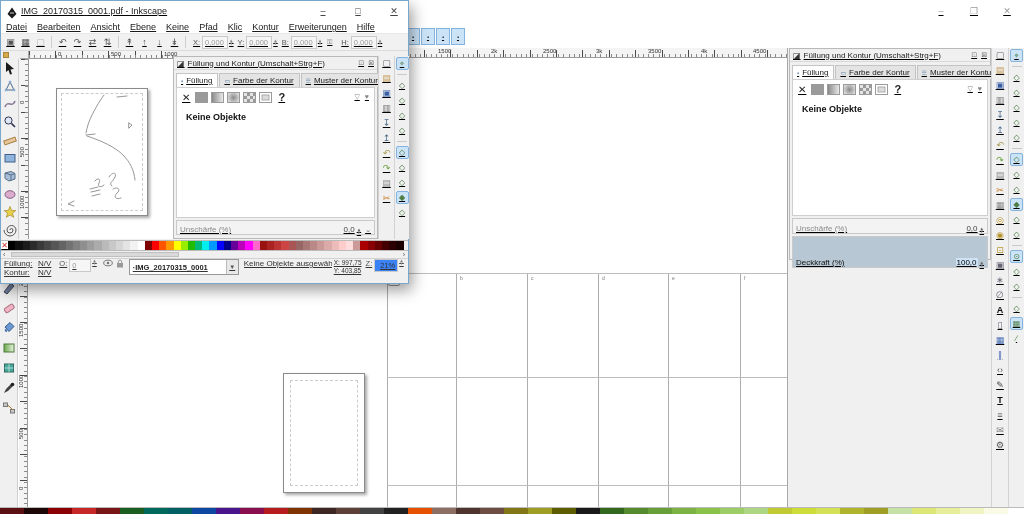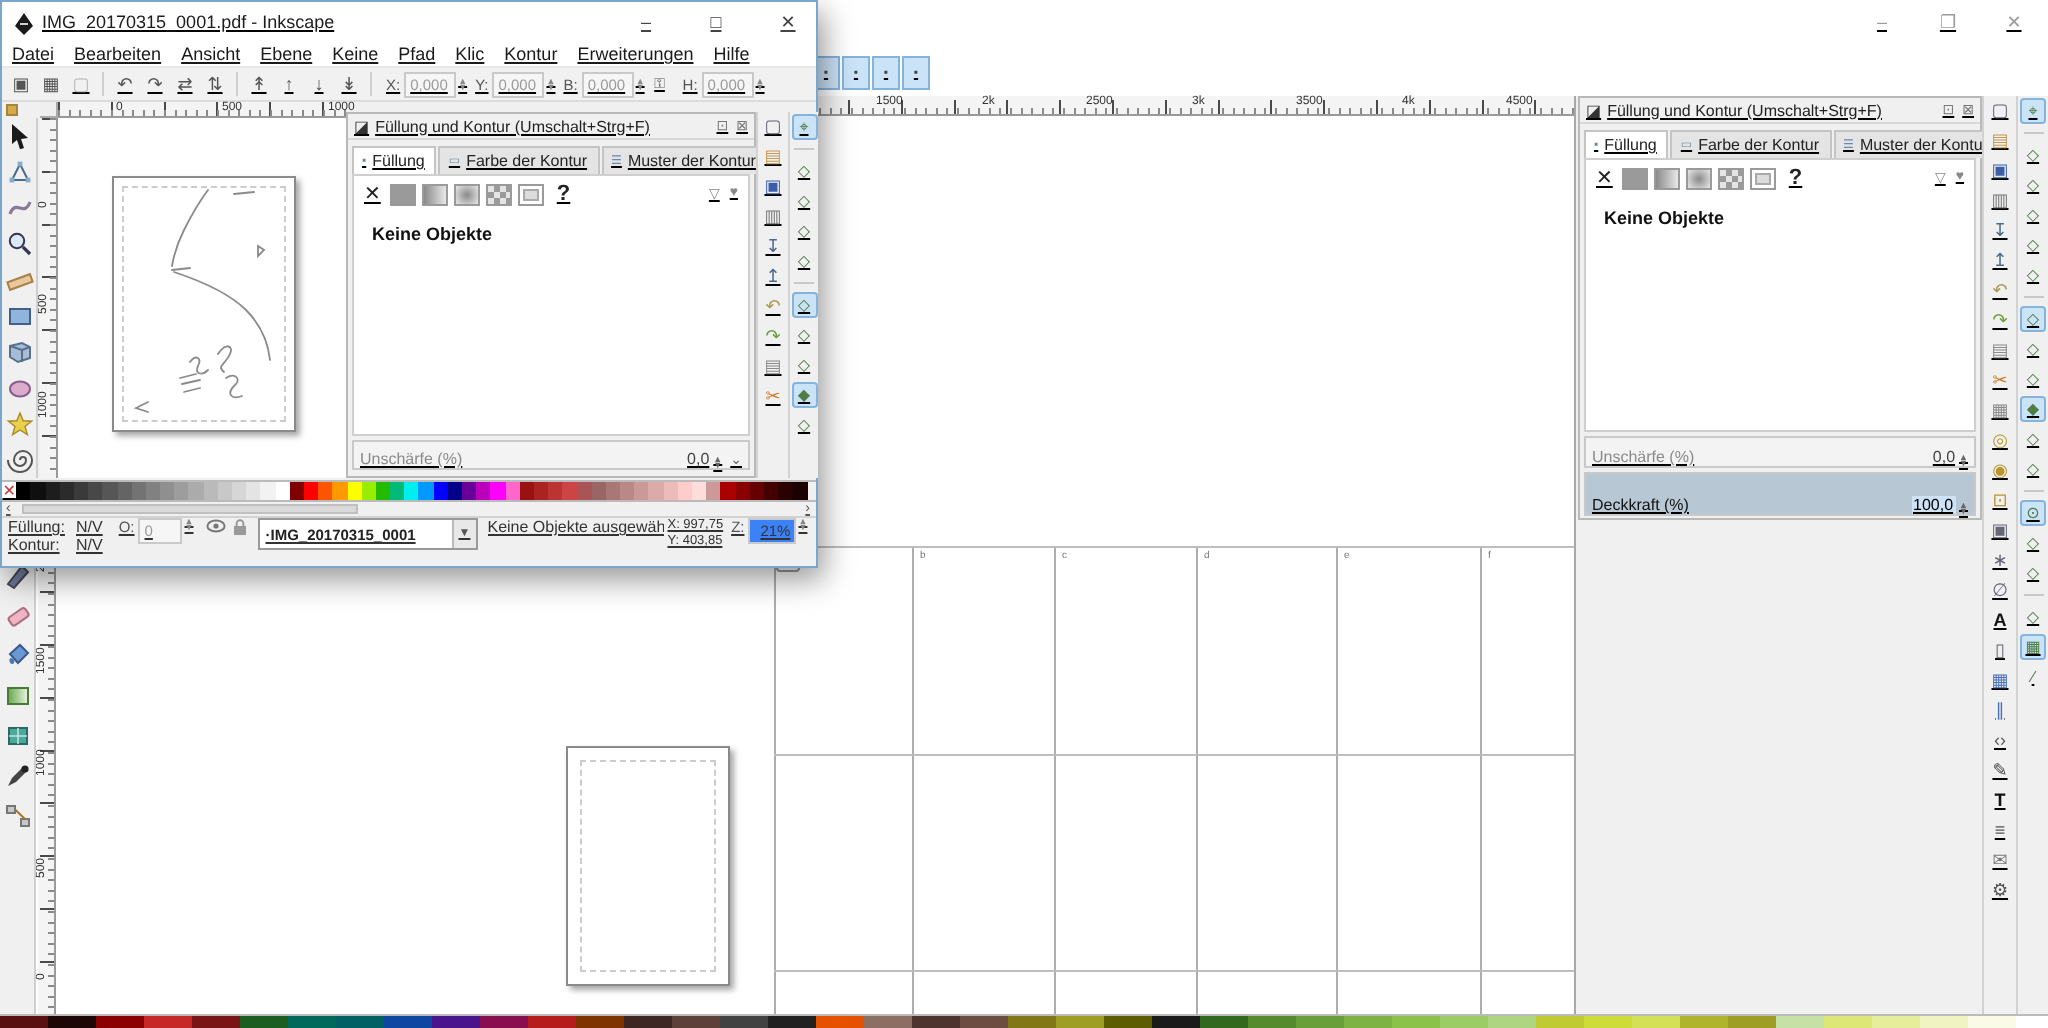--- a/index.html
+++ b/index.html
@@ -333,21 +333,21 @@
           <span class="dlg-empty">Keine Objekte</span>
         </div>
         <div class="slider-row" style="height:16px;">
           <span class="lbl">Unschärfe (%)</span>
           <span class="val">0,0</span>
           <span class="mini-spin">
               <span>▲</span>
               <span>▼</span>
             </span>
         </div>
-        <div class="slider-row opacity" style="height:22px;">
+        <div class="slider-row opacity" style="height:32px;">
           <span class="lbl">Deckkraft (%)</span>
           <span class="val">100,0</span>
           <span class="mini-spin">
               <span>▲</span>
               <span>▼</span>
             </span>
         </div>
       </div>
     </div>
 

